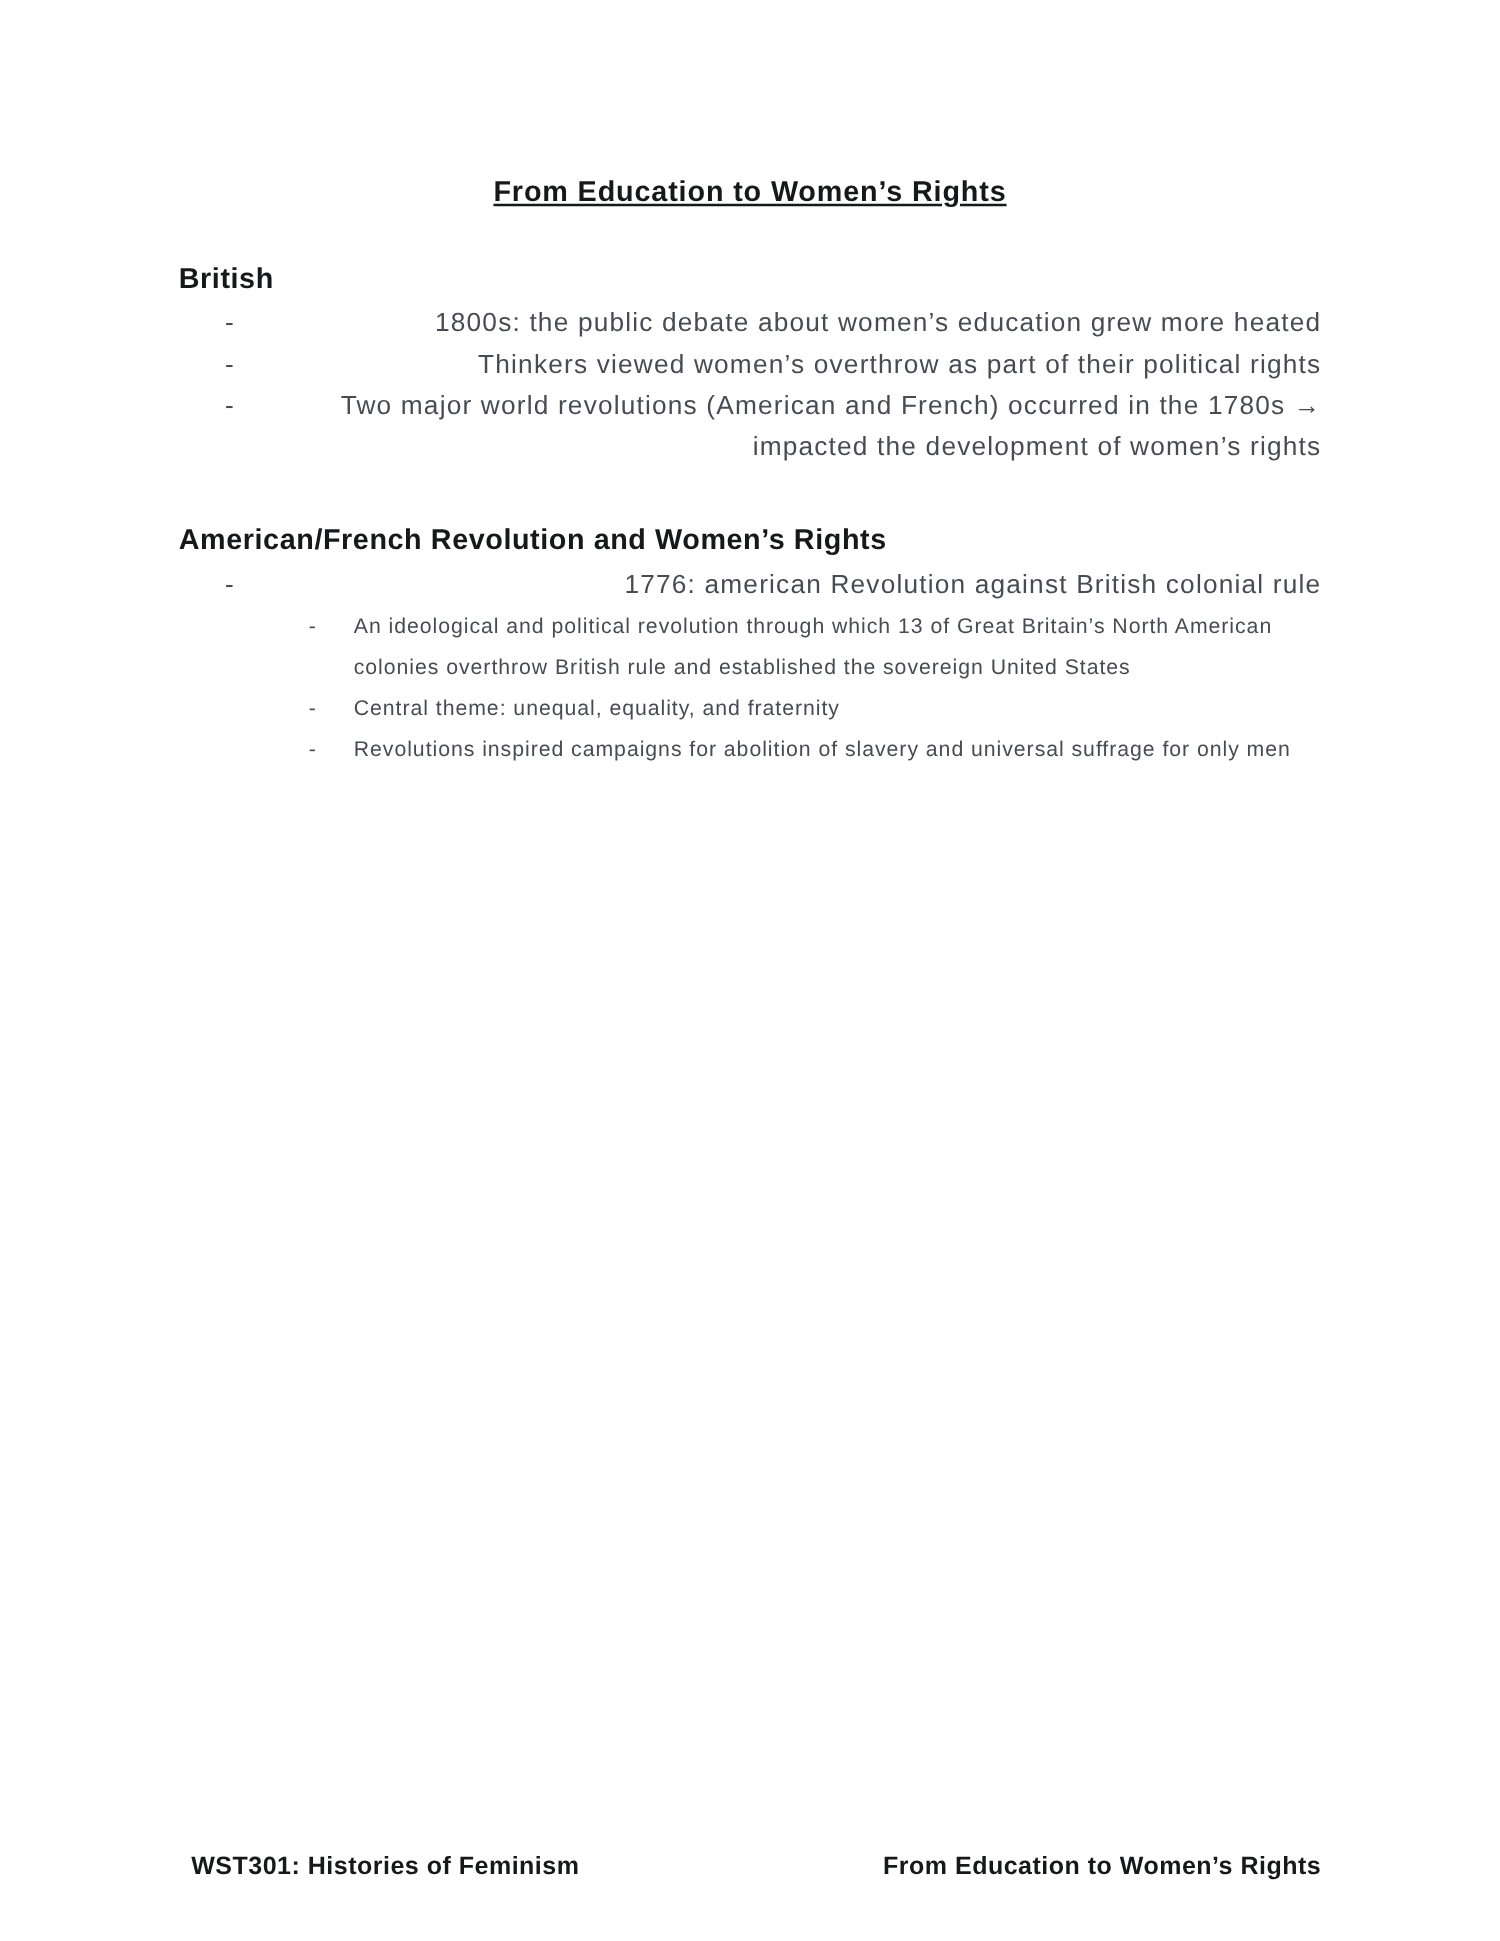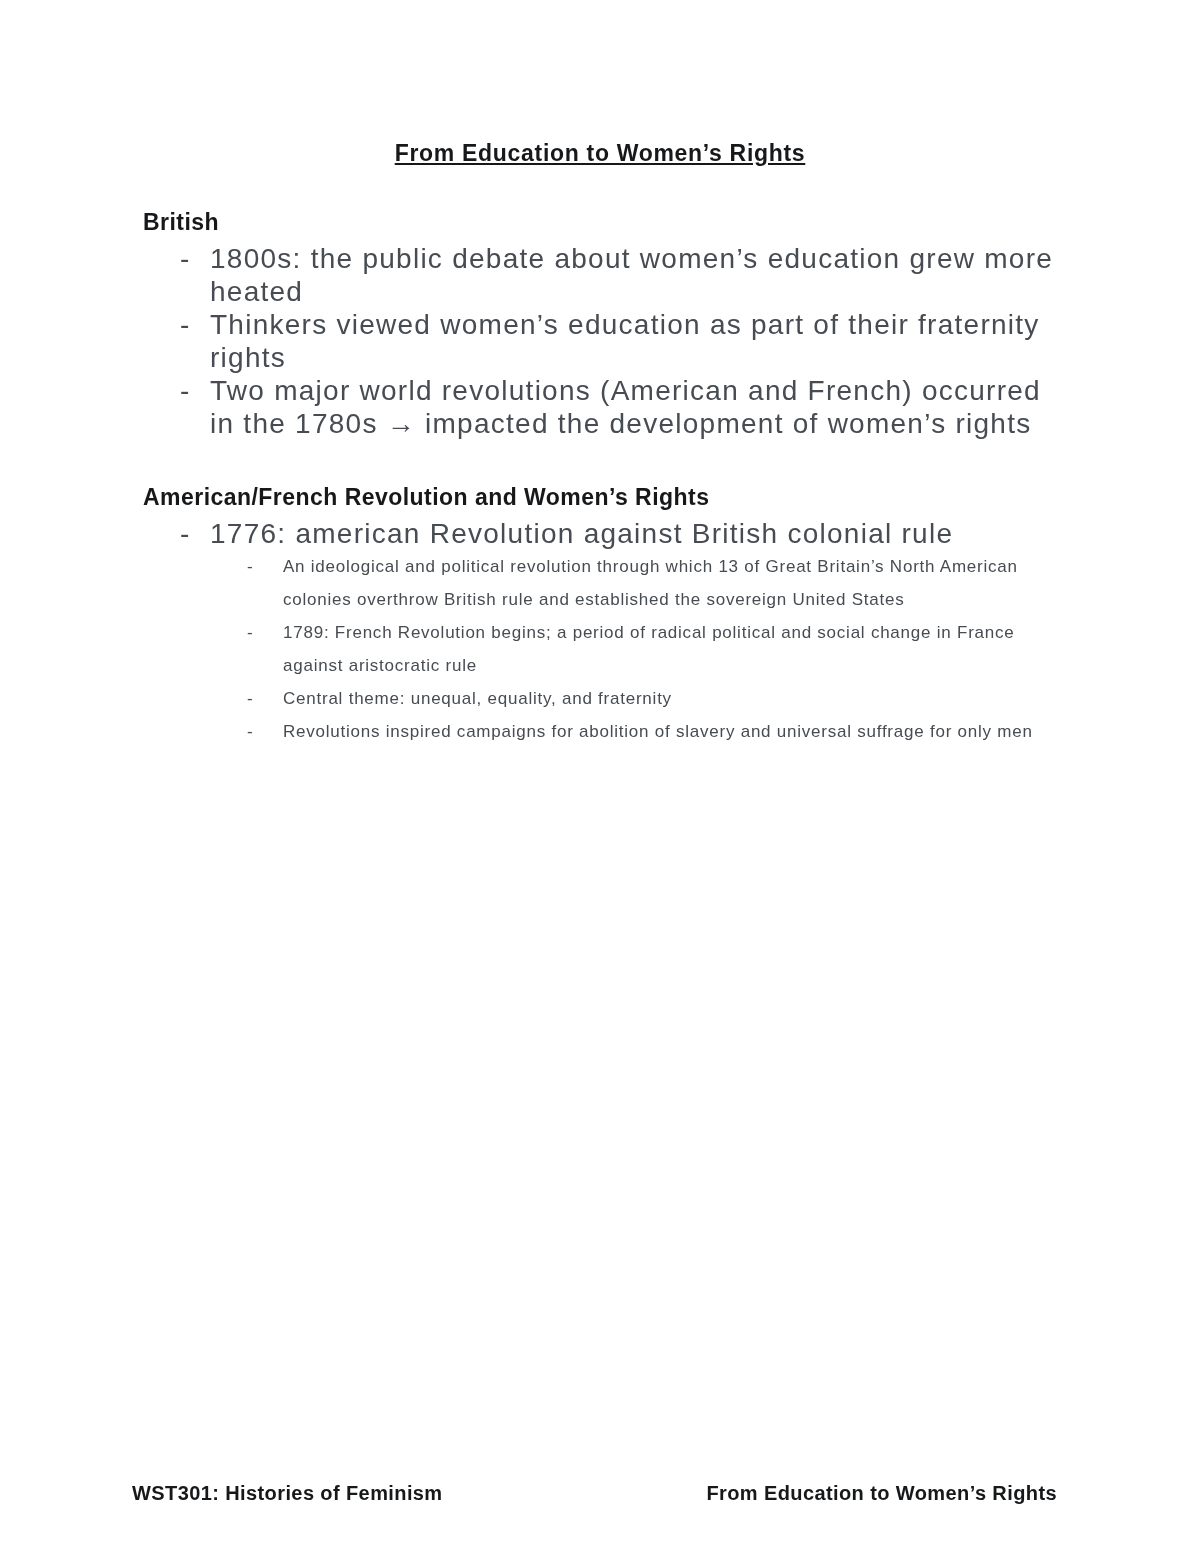--- a/index.html
+++ b/index.html
@@ -37,25 +37,26 @@
     margin: 0 0 6px 0;
   }
   .section {
     margin-bottom: 44px;
   }
   .bullet-list {
     margin: 0;
   }
   .item {
     position: relative;
-    font-size: 28px;
+    font-size: 21px;
     line-height: 33px;
     letter-spacing: 0.045em;
     padding-left: 67px;
     color: #474c52;
+    text-align: right;
   }
   .item::before {
     content: "-";
     position: absolute;
     left: 37px;
     top: 0;
     color: #474c52;
   }
   .subitem {
     position: relative;
@@ -67,21 +68,21 @@
   }
   .subitem::before {
     content: "-";
     position: absolute;
     left: 104px;
     top: 0;
     color: #474c52;
   }
   .footer {
     position: absolute;
-    left: 132px;
+    left: 153px;
     right: 143px;
     bottom: 48px;
     display: flex;
     justify-content: space-between;
     align-items: baseline;
     font-size: 20px;
     font-weight: bold;
     color: #17181a;
     letter-spacing: 0.02em;
     margin-top: 27px;
@@ -91,32 +92,31 @@
 <body>
 
 <div class="page">
 
   <h1 class="doc-title">From Education to Women’s Rights</h1>
 
   <div class="section">
     <h2 class="section-heading">British</h2>
     <div class="bullet-list">
       <div class="item">1800s: the public debate about women’s education grew more heated</div>
-      <div class="item">Thinkers viewed women’s education as part of their fraternity rights</div>
+      <div class="item">Thinkers viewed women’s overthrow as part of their political rights</div>
       <div class="item">Two major world revolutions (American and French) occurred in the 1780s → impacted the development of women’s rights</div>
     </div>
   </div>
 
   <div class="section">
     <h2 class="section-heading">American/French Revolution and Women’s Rights</h2>
     <div class="bullet-list">
       <div class="item">1776: american Revolution against British colonial rule</div>
       <div class="sub-list">
         <div class="subitem">An ideological and political revolution through which 13 of Great Britain’s North American colonies overthrow British rule and established the sovereign United States</div>
-        <div class="subitem">1789: French Revolution begins; a period of radical political and social change in France against aristocratic rule</div>
         <div class="subitem">Central theme: unequal, equality, and fraternity</div>
         <div class="subitem">Revolutions inspired campaigns for abolition of slavery and universal suffrage for only men</div>
       </div>
     </div>
   </div>
 
   <div class="footer">
     <span>WST301: Histories of Feminism</span>
     <span>From Education to Women’s Rights</span>
   </div>

